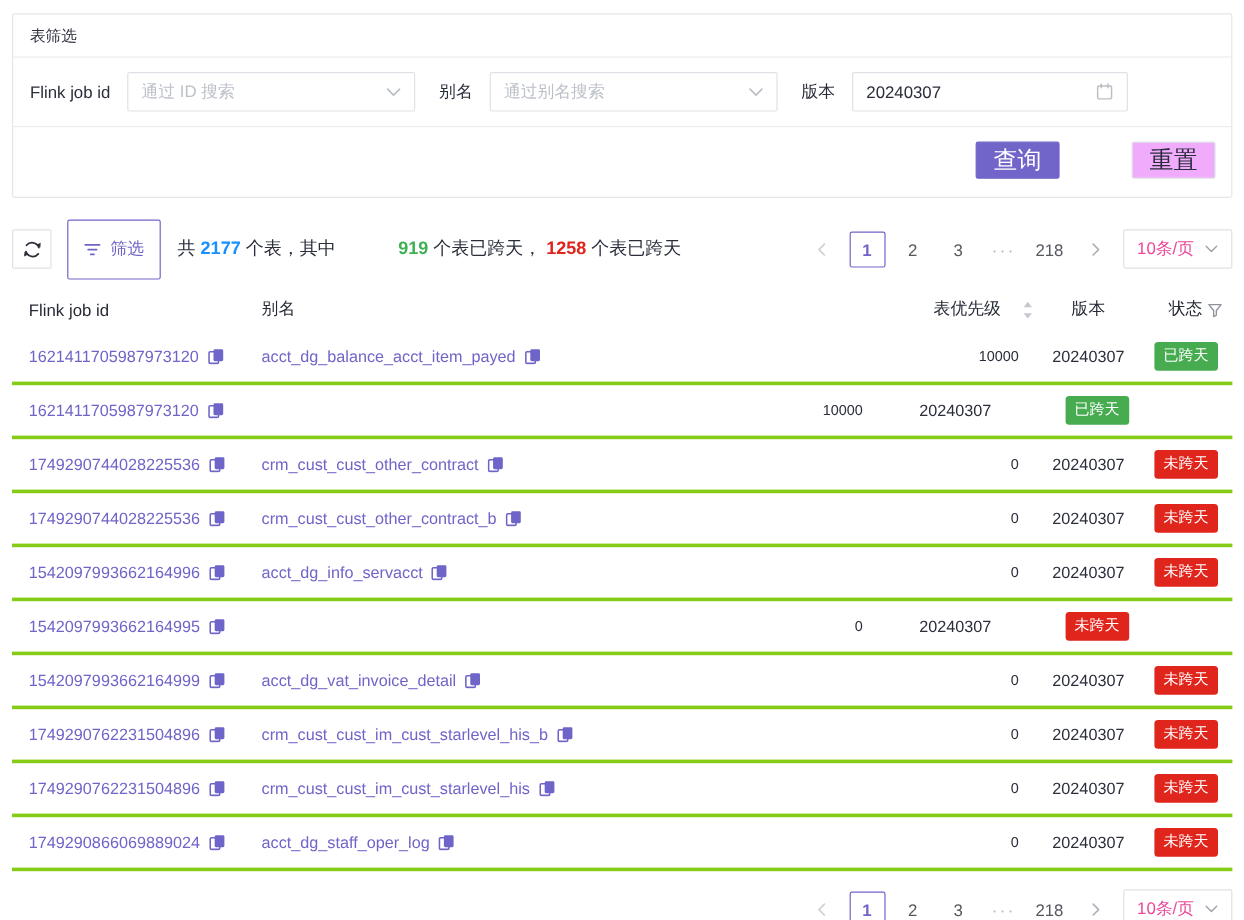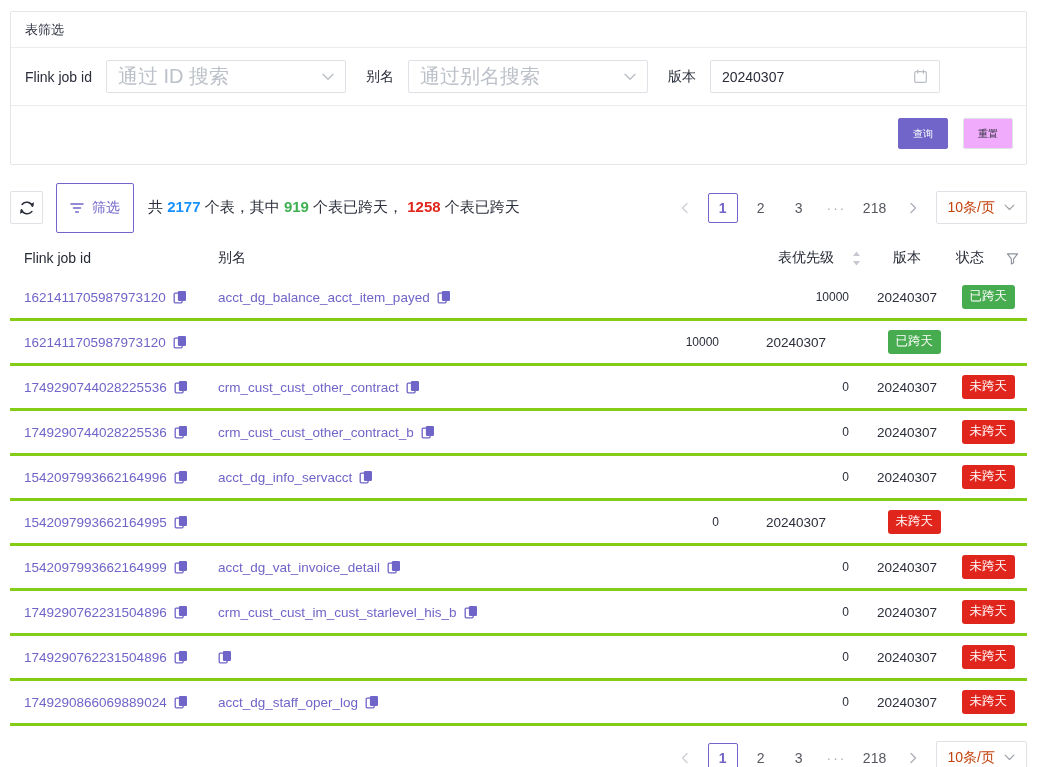--- a/index.html
+++ b/index.html
@@ -18,62 +18,62 @@
 
   
   .card{border:1px solid #e4e6ea; border-radius:2px; background:#fff;}
   .card-title{padding:9px 14px 8px; font-size:13px; color:#2e3140; border-bottom:1px solid #ebedf0;}
   .filter-row{display:flex; align-items:center; padding:12px 14px; border-bottom:1px solid #ebedf0;}
   .f-label{margin-right:14px; white-space:nowrap; color:#2a2d3a;}
   .select,.date-input{
     width:240px; height:33px; border:1px solid #dfe1e6; border-radius:2px;
     display:flex; align-items:center; padding:0 11px; margin-right:20px; background:#fff;
   }
-  .select .ph{color:#bcc0c8; flex:1; font-size:20px; overflow:hidden; white-space:nowrap;}
+  .select .ph{color:#bcc0c8; flex:1; font-size:14px; overflow:hidden; white-space:nowrap;}
   .date-input{width:230px; margin-right:0;}
   .date-input .val{flex:1; color:#2a2d3a;}
   .icon-grey{display:inline-flex; color:#b9bdc4;}
   .btn-row{display:flex; justify-content:flex-end; align-items:center; gap:15px; padding:12px 13px 15px;}
-  .btn{height:31px; padding:0 14px; border-radius:2px; font-size:10px; display:inline-flex; align-items:center; cursor:pointer;}
+  .btn{height:31px; padding:0 14px; border-radius:2px; font-size:20px; display:inline-flex; align-items:center; cursor:pointer;margin-left:45px;}
   .btn-primary{background:var(--accent,#7265c9); color:#fff; border:1px solid var(--accent,#7265c9);}
   .btn-default{background:#f0abfc; color:#2a2d3a; border:1px solid #dfe1e6;}
 
   
   .toolbar{display:flex; align-items:center; margin-top:26px; height:33px;}
   .icon-btn{width:33px; height:33px; border:1px solid #dfe1e6; border-radius:2px;
     display:inline-flex; align-items:center; justify-content:center; color:#2b2f3a; background:#fff; cursor:pointer;}
   .filter-btn{margin-left:13px; height:50px; border:1px solid var(--accent,#7265c9); color:var(--link,#6f64c8);
     border-radius:2px; padding:0 13px; display:inline-flex; align-items:center; gap:8px; background:#fff; cursor:pointer;}
   .summary{margin-left:14px; font-size:15px; color:#2a2d3a; white-space:nowrap;}
   .summary b{font-weight:bold;}
   .n-blue{color:var(--total-blue,#1890ff);}
-  .n-green{color:var(--crossed-green,#3eb052);}
+  .n-green{color:var(--crossed-green,#3eb052);margin-left:48px;}
   .n-red{color:var(--not-crossed-red,#e0251c);}
 
   
   .pager{display:flex; align-items:center;}
   .toolbar .pager{margin-left:auto;}
   .p-item{min-width:30px; height:30px; line-height:28px; text-align:center; margin-right:8px;
     font-size:14px; color:#55585f; border-radius:2px; border:1px solid transparent; cursor:pointer;}
   .p-item.active{border-color:var(--accent,#7265c9); color:var(--accent,#7265c9); font-weight:bold;}
   .p-arrow{display:inline-flex; align-items:center; justify-content:center;}
   .p-arrow.prev{color:#cdd0d5;}
   .p-arrow.next{color:#aeb2b9;}
   .p-ellipsis{color:#b0b3ba; letter-spacing:2px;}
   .size-select{height:33px; border:1px solid #dfe1e6; border-radius:2px; padding:0 11px;
-    display:inline-flex; align-items:center; gap:9px; font-size:14px; color:#c2410c; background:#fff; cursor:pointer;}
+    display:inline-flex; align-items:center; gap:9px; font-size:14px; color:#ec4899; background:#fff; cursor:pointer;}
 
   
   .thead,.trow{display:grid; grid-template-columns:208px 1fr 130px 92px 74px; align-items:center;}
   .thead{margin-top:16px; height:36px; color:#262a35;}
   .th{font-size:14px;}
   .th1{padding-left:14px;}
   .th3{display:flex; justify-content:flex-end; align-items:center; gap:18px;}
   .th4{text-align:center;}
-  .th5{display:flex; justify-content:flex-end; align-items:center; gap:22px; padding-right:8px;}
+  .th5{display:flex; justify-content:flex-end; align-items:center; gap:4px; padding-right:8px;}
   .trow{height:45px; border-bottom:3px solid #84cc16;}
   .td-id{padding-left:14px;}
   .td-id,.td-alias{display:flex; align-items:center; gap:7px; overflow:hidden;}
   .link{color:var(--link,#6f64c8); text-decoration:none; font-size:13.5px; white-space:nowrap; cursor:pointer;}
   .copy{display:inline-flex; color:var(--link,#6f64c8); cursor:pointer;}
   .td-prio{text-align:right; padding-right:12px; font-size:12px; color:#2a2d3a;}
   .td-ver{text-align:center; font-size:13.5px; color:#2a2d3a;}
   .td-status{text-align:right; padding-right:12px;}
   .badge{display:inline-block; padding:3px 8px 4px; border-radius:3px; color:#fff; font-size:12.5px; white-space:nowrap;}
   .badge.green{background:var(--badge-green,#47ab4f);}
@@ -391,20 +391,21 @@
       <div class="td td-id">
         <a class="link">1749290762231504896</a>
         <span class="copy">
           <svg width="14" height="14" viewBox="0 0 14 14">
               <rect x="1.2" y="3.1" width="7.9" height="9.7" rx="1" fill="none" stroke="currentColor" stroke-width="1.3"></rect>
               <rect x="4.9" y="1" width="8.1" height="10" rx="1.2" fill="currentColor"></rect>
             </svg>
         </span>
       </div>
       <div class="td td-alias">
+        <a class="link">crm_cust_cust_im_cust_starlevel_his</a>
         <span class="copy">
           <svg width="14" height="14" viewBox="0 0 14 14">
               <rect x="1.2" y="3.1" width="7.9" height="9.7" rx="1" fill="none" stroke="currentColor" stroke-width="1.3"></rect>
               <rect x="4.9" y="1" width="8.1" height="10" rx="1.2" fill="currentColor"></rect>
             </svg>
         </span>
       </div>
       <div class="td td-prio">0</div>
       <div class="td td-ver">20240307</div>
       <div class="td td-status">

